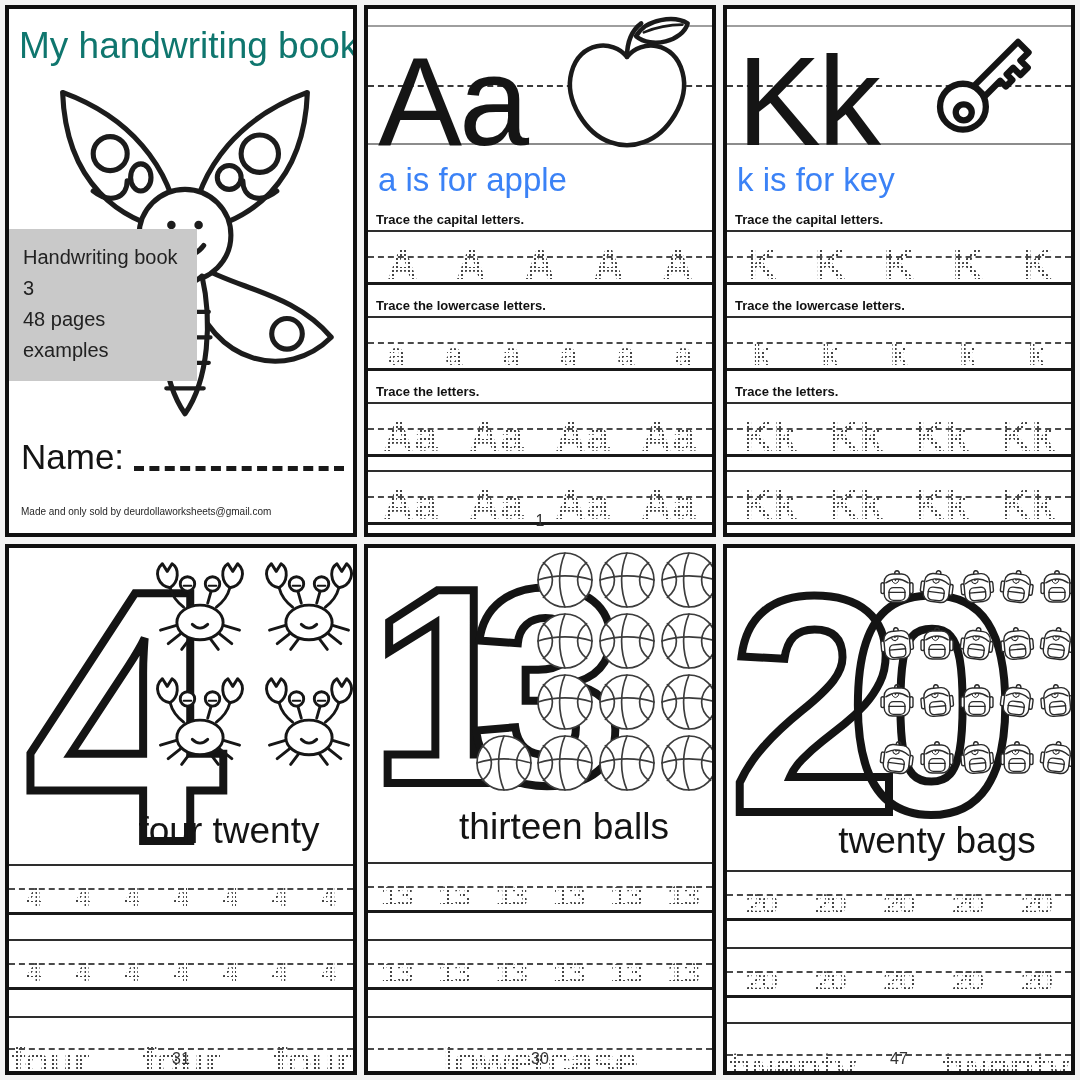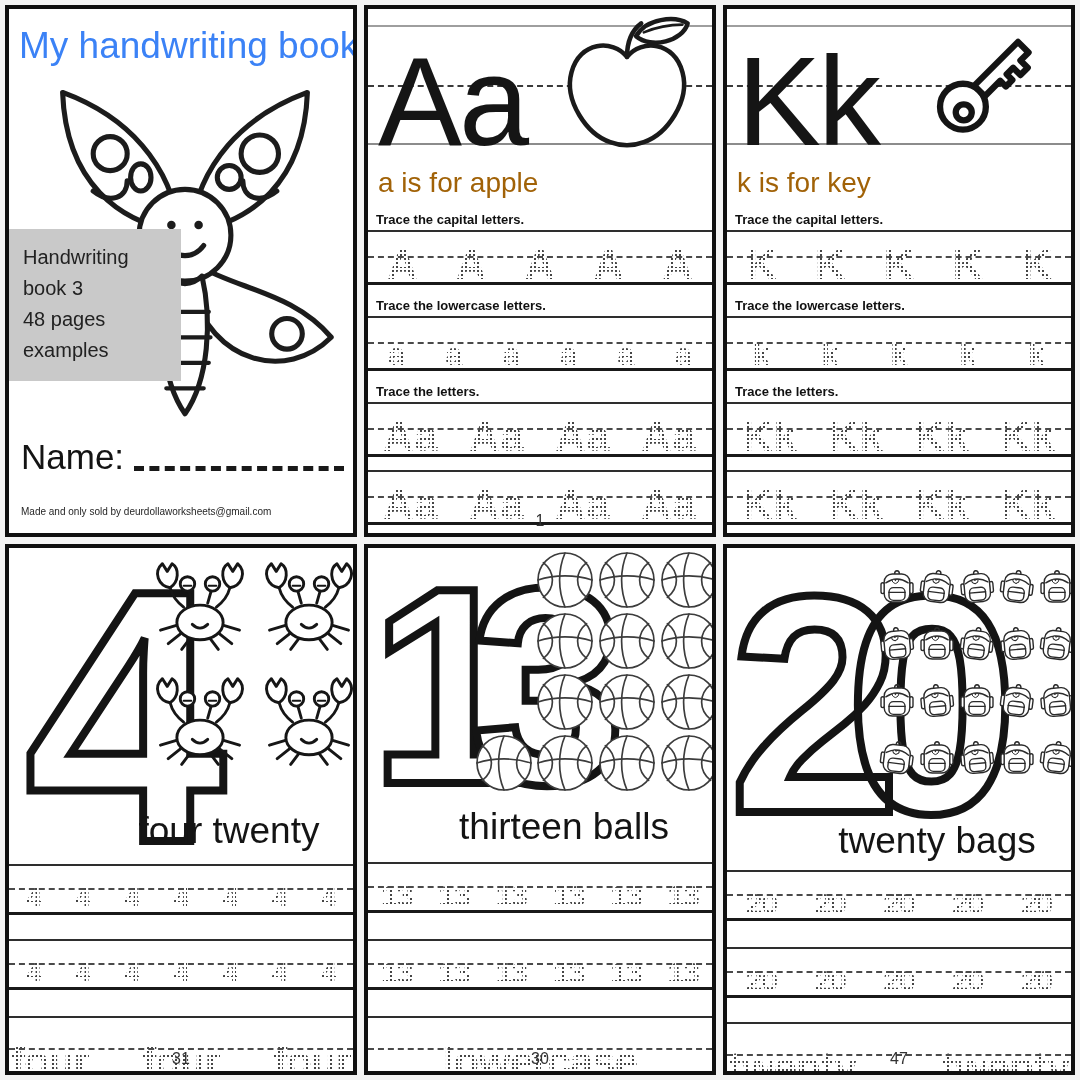--- a/index.html
+++ b/index.html
@@ -26,38 +26,38 @@
         border-top:2px dashed #4a4a4a;}
   .letters-row{height:50px;}
   .nums-row{height:46px;}
   .word-row{height:62px;}
   .wr-center{justify-content:center;gap:6px;}
   .wr-between{justify-content:space-between;padding:0 2px;}
   .row-gap{height:13px;}
   .pgnum{position:absolute;bottom:3px;left:0;width:100%;text-align:center;font-size:16px;color:#333;}
 
   
-  .cover-title{margin:16px 6px 0 10px;font-size:37px;font-weight:400;white-space:nowrap;color:#3b82f6;}
+  .cover-title{margin:16px 6px 0 10px;font-size:37px;font-weight:400;white-space:nowrap;color:#0f766e;}
   .butterfly{position:absolute;top:52px;left:6px;width:340px;height:408px;}
-  .infobox{position:absolute;top:220px;left:0;width:172px;box-sizing:border-box;background:#c9c9c9;
+  .infobox{position:absolute;top:220px;left:0;width:188px;box-sizing:border-box;background:#c9c9c9;
            padding:13px 8px 15px 14px;font-size:20px;line-height:1.55;color:#222;z-index:3;}
   .namerow{position:absolute;left:12px;bottom:56px;font-size:35px;display:flex;align-items:flex-end;}
   .nameblank{display:inline-block;width:210px;height:10px;border-bottom:5px dashed #191919;
              margin-left:10px;margin-bottom:6px;}
   .cfooter{position:absolute;left:12px;bottom:16px;font-size:10px;color:#262626;}
 
   
   .band{position:relative;margin-top:16px;height:116px;border-top:2px solid #9e9e9e;border-bottom:2px solid #8c8c8c;}
   .band::before{content:"";position:absolute;left:0;right:0;top:50%;border-top:2px dashed #3a3a3a;}
   .band-letters{position:absolute;left:10px;bottom:-22px;font-size:126px;line-height:1;
                 letter-spacing:-3px;color:#151515;z-index:1;}
   .band-img{position:absolute;z-index:2;}
   .p-a .band-img{right:14px;top:-14px;width:142px;height:142px;}
   .p-k .band-img{right:24px;top:-6px;width:126px;height:126px;}
-  .letter-caption{margin:22px 0 0 10px;font-size:28px;color:#a16207;}
+  .letter-caption{margin:16px 0 0 10px;font-size:33px;color:#3b82f6;}
   .tlabel{margin:13px 0 3px 8px;font-size:13px;font-weight:700;color:#111;}
 
   
   .ntop{position:relative;}
   .p4  .ntop{height:244px;}
   .p13 .ntop{height:246px;}
   .p20 .ntop{height:250px;}
   .big-num{position:absolute;color:#fff;-webkit-text-stroke:8px #141414;font-weight:700;line-height:1;z-index:1;}
   .p4  .big-num{left:16px;top:-12px;font-size:360px;}
   .p13 .big-num{left:2px;top:-2px;font-size:280px;letter-spacing:-0.2em;}

